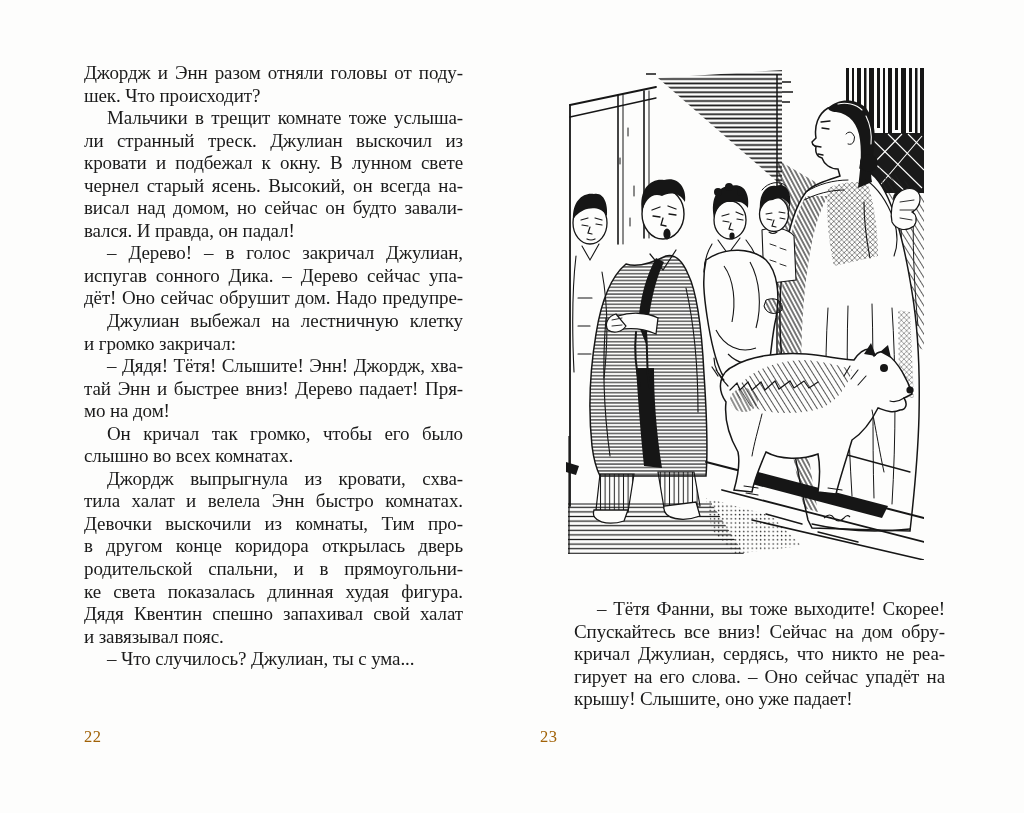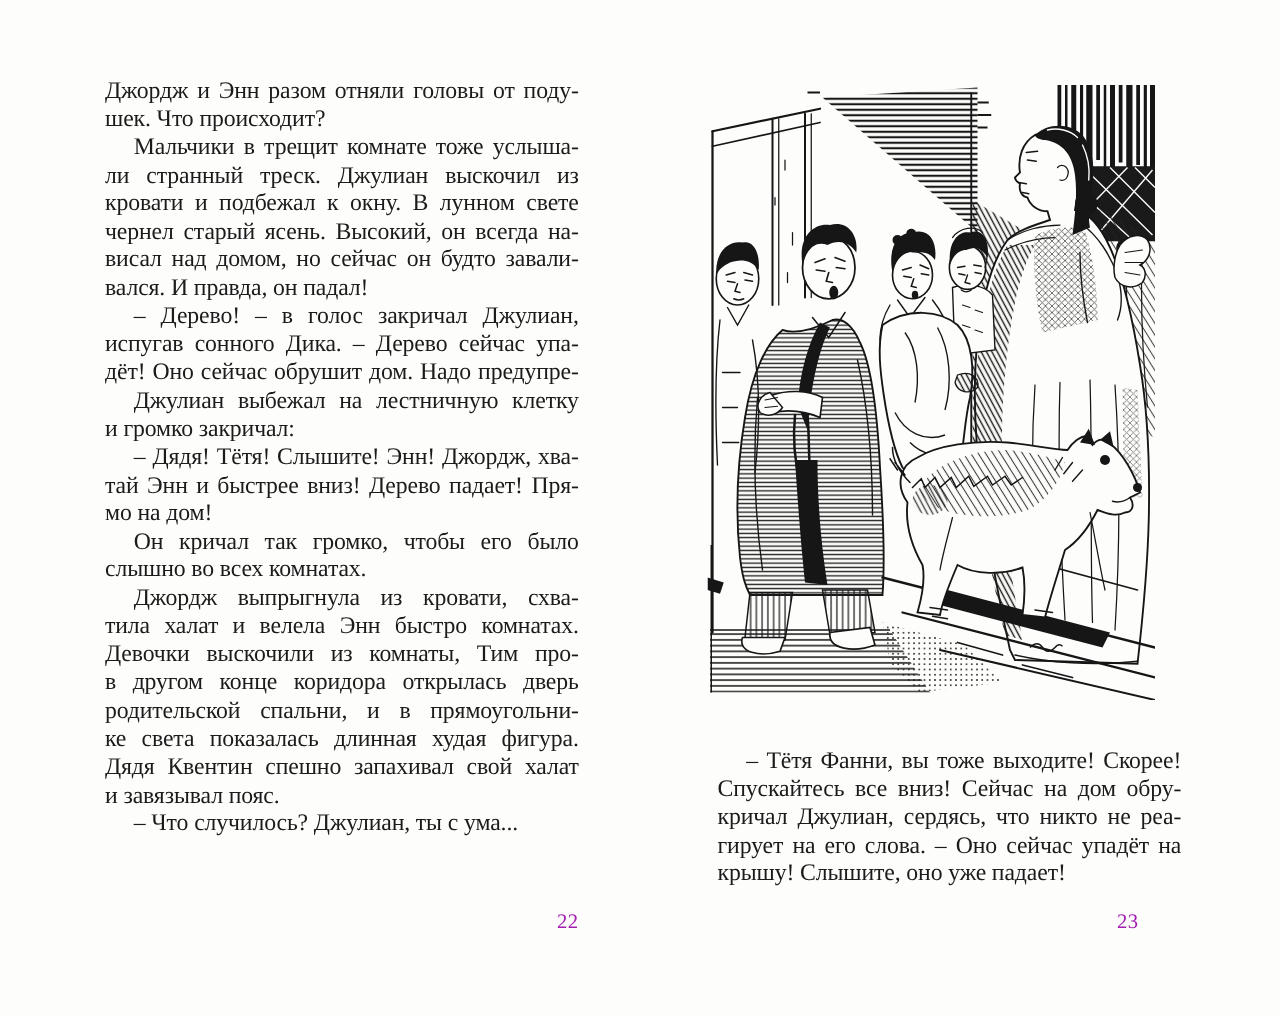--- a/index.html
+++ b/index.html
@@ -16,22 +16,22 @@
   .ln{
     font-size:19px;line-height:22.55px;
     text-align:justify;text-align-last:justify;
     letter-spacing:-0.1px;
     white-space:normal;
   }
   .ln.ind{text-indent:23px;}
   .ln.end{text-align-last:left;}
   .pagenum{
     position:absolute;top:727px;height:20px;
-    font-size:16.5px;line-height:20px;text-align:right;
-    letter-spacing:0.5px;color:#a21caf;
+    font-size:16.5px;line-height:20px;text-align:left;
+    letter-spacing:0.5px;color:#a16207;
   }
   #pagenum-left{left:84px;width:379px;}
   #pagenum-right{left:540px;width:371px;}
   #illus{position:absolute;left:566px;top:68px;width:358px;height:492px;}
   svg{display:block;}
 </style>
 </head>
 <body>
 
 <div class="spread">

